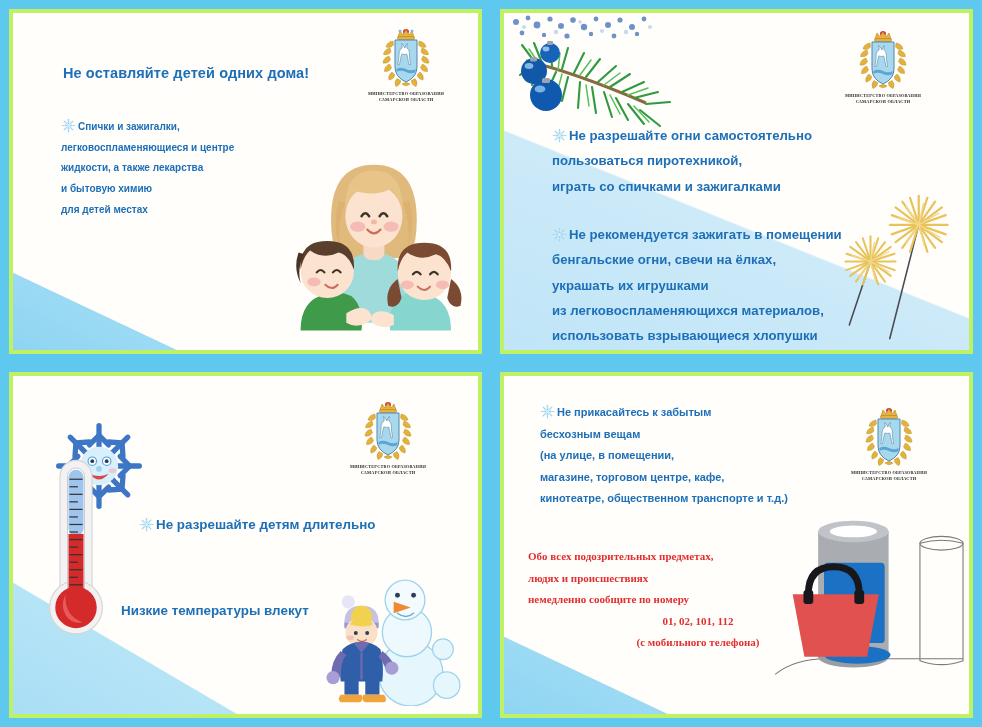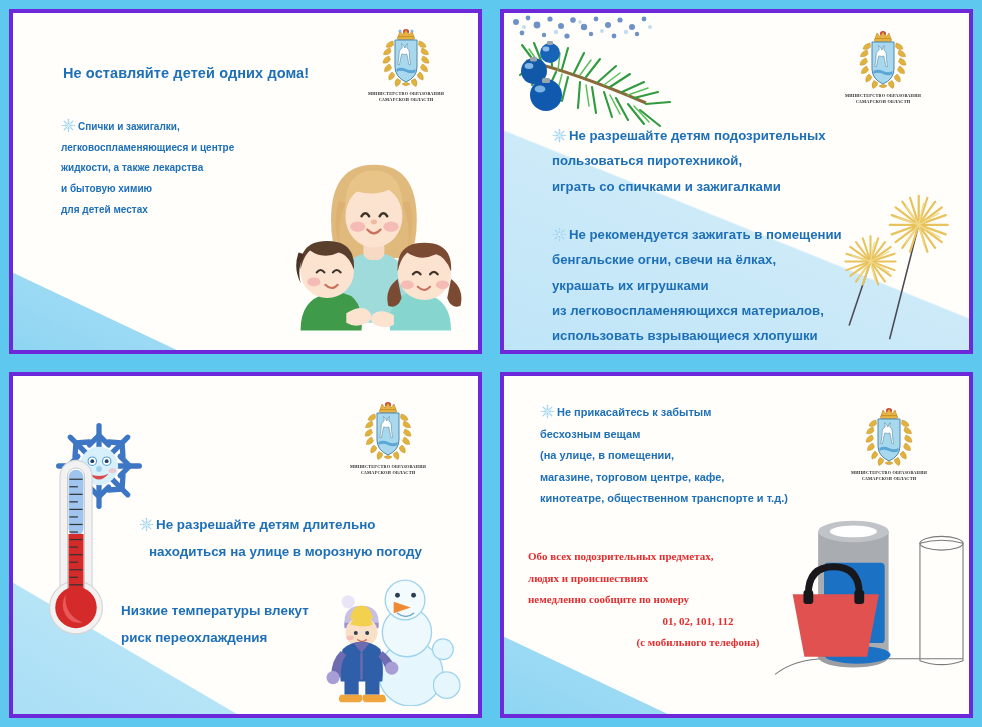--- a/index.html
+++ b/index.html
@@ -16,21 +16,21 @@
     grid-template-columns:491px 491px;
     grid-template-rows:363px 364px;
   }
   
   .cell{position:relative;width:491px;height:363px;box-sizing:border-box;}
   .cell.bot{height:364px;}
   .frame{
     position:absolute;inset:0;
     box-sizing:border-box;
     border:9px solid #5ec8ee;
-    background:#6d28d9;
+    background:#bef264;
     padding:4px;
   }
   .slide{
     position:relative;width:100%;height:100%;
     background:#fffefb;
     overflow:hidden;
   }
   
   .corner-wash{
     position:absolute;left:0;bottom:0;
@@ -431,21 +431,21 @@
                     <line x1="12" y1="5" x2="15" y2="8"></line>
                   <line x1="12" y1="19" x2="9" y2="16"></line>
                     <line x1="12" y1="19" x2="15" y2="16"></line>
                   <line x1="5" y1="12" x2="8" y2="9"></line>
                     <line x1="5" y1="12" x2="8" y2="15"></line>
                   <line x1="19" y1="12" x2="16" y2="9"></line>
                     <line x1="19" y1="12" x2="16" y2="15"></line>
                 </g>
                 <circle cx="12" cy="12" r="2.4" fill="#d8f0fb"></circle>
               </svg>
-            </span><span>Не разрешайте детям подозрительных</span>
+            </span><span>Не разрешайте огни самостоятельно</span>
           </span>
           <span class="ln">пользоваться пиротехникой,</span>
           <span class="ln">играть со спичками и зажигалками</span>
         </div>
 
         <div class="txt body2" style="left:48px;top:185px;margin-top:24px;">
           <span class="ln">
             <span class="flake">
               <svg viewBox="0 0 24 24" width="15" height="15" aria-hidden="true">
                 <g stroke="#9fd4ef" stroke-width="1.9" stroke-linecap="round">
@@ -590,26 +590,24 @@
                     <line x1="12" y1="19" x2="15" y2="16"></line>
                   <line x1="5" y1="12" x2="8" y2="9"></line>
                     <line x1="5" y1="12" x2="8" y2="15"></line>
                   <line x1="19" y1="12" x2="16" y2="9"></line>
                     <line x1="19" y1="12" x2="16" y2="15"></line>
                 </g>
                 <circle cx="12" cy="12" r="2.4" fill="#d8f0fb"></circle>
               </svg>
             </span><span>Не разрешайте детям длительно</span>
           </span>
-          <span class="ln" style="padding-left:10px">находиться на улице в морозную погоду</span>
         </div>
 
         <div class="txt body3" style="left:108px;top:222px;">
           <span class="ln">Низкие температуры влекут</span>
-          <span class="ln">риск переохлаждения</span>
         </div>
 
         <div class="ill" style="right:14px;bottom:4px;">
           <svg viewBox="0 0 160 150" width="152" height="142" aria-hidden="true">
 
             <circle cx="104" cy="116" r="34" fill="#e6f6fd" stroke="#9ed3ec" stroke-width="1.4"></circle>
             <circle cx="100" cy="72" r="26" fill="#eef9fe" stroke="#9ed3ec" stroke-width="1.4"></circle>
             <circle cx="98" cy="38" r="21" fill="#f3fbfe" stroke="#9ed3ec" stroke-width="1.4"></circle>
             <circle cx="138" cy="90" r="11" fill="#e6f6fd" stroke="#9ed3ec" stroke-width="1.3"></circle>
             <circle cx="142" cy="128" r="14" fill="#e6f6fd" stroke="#9ed3ec" stroke-width="1.3"></circle>

